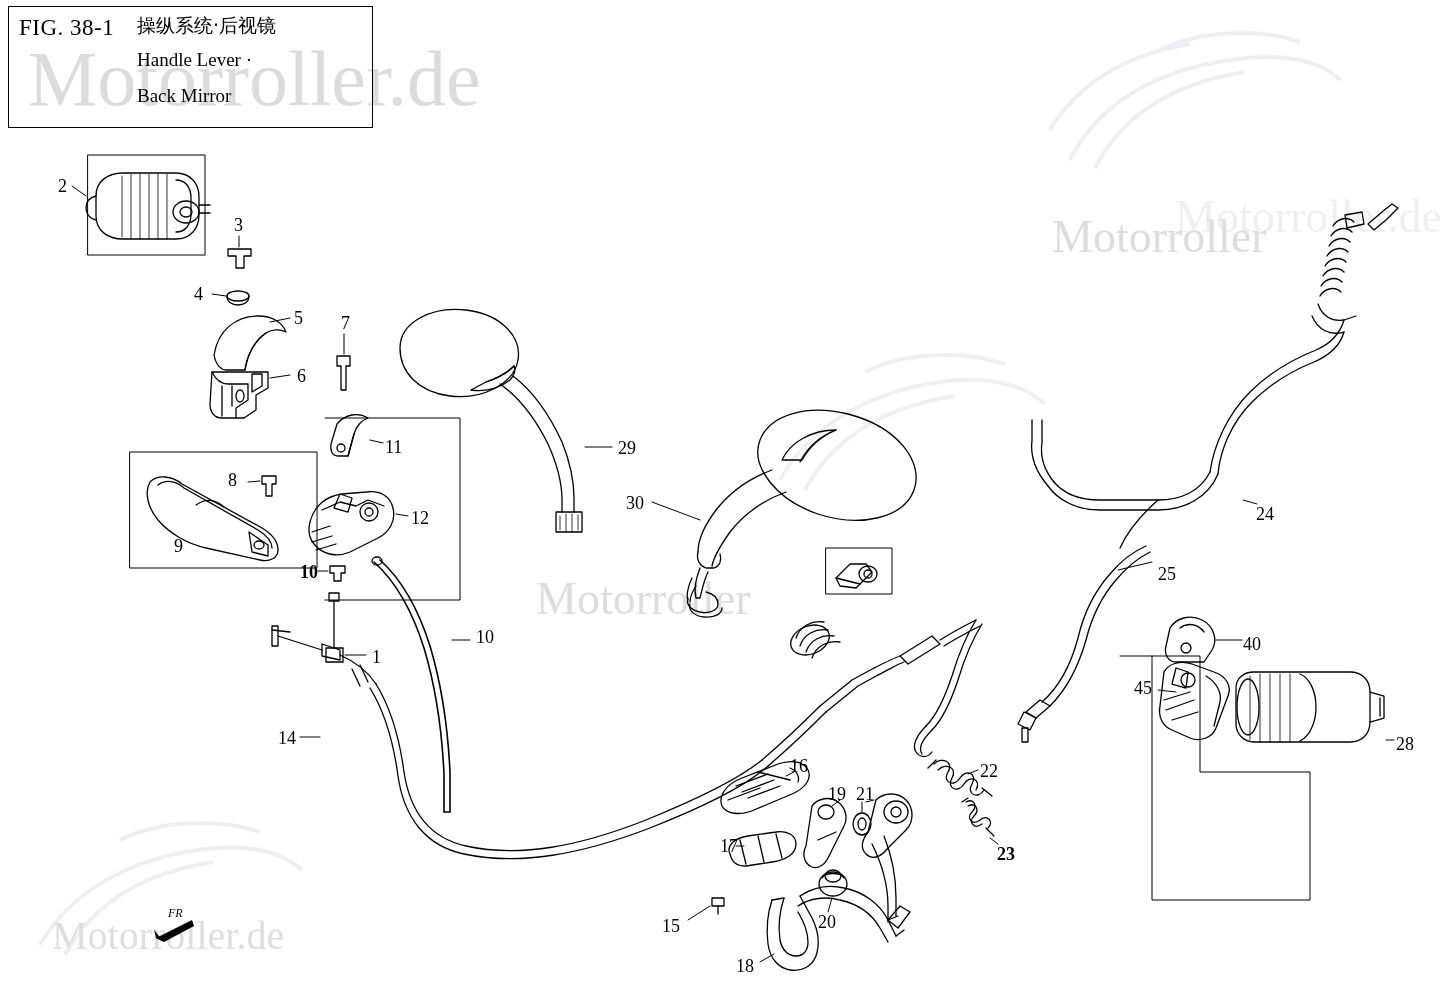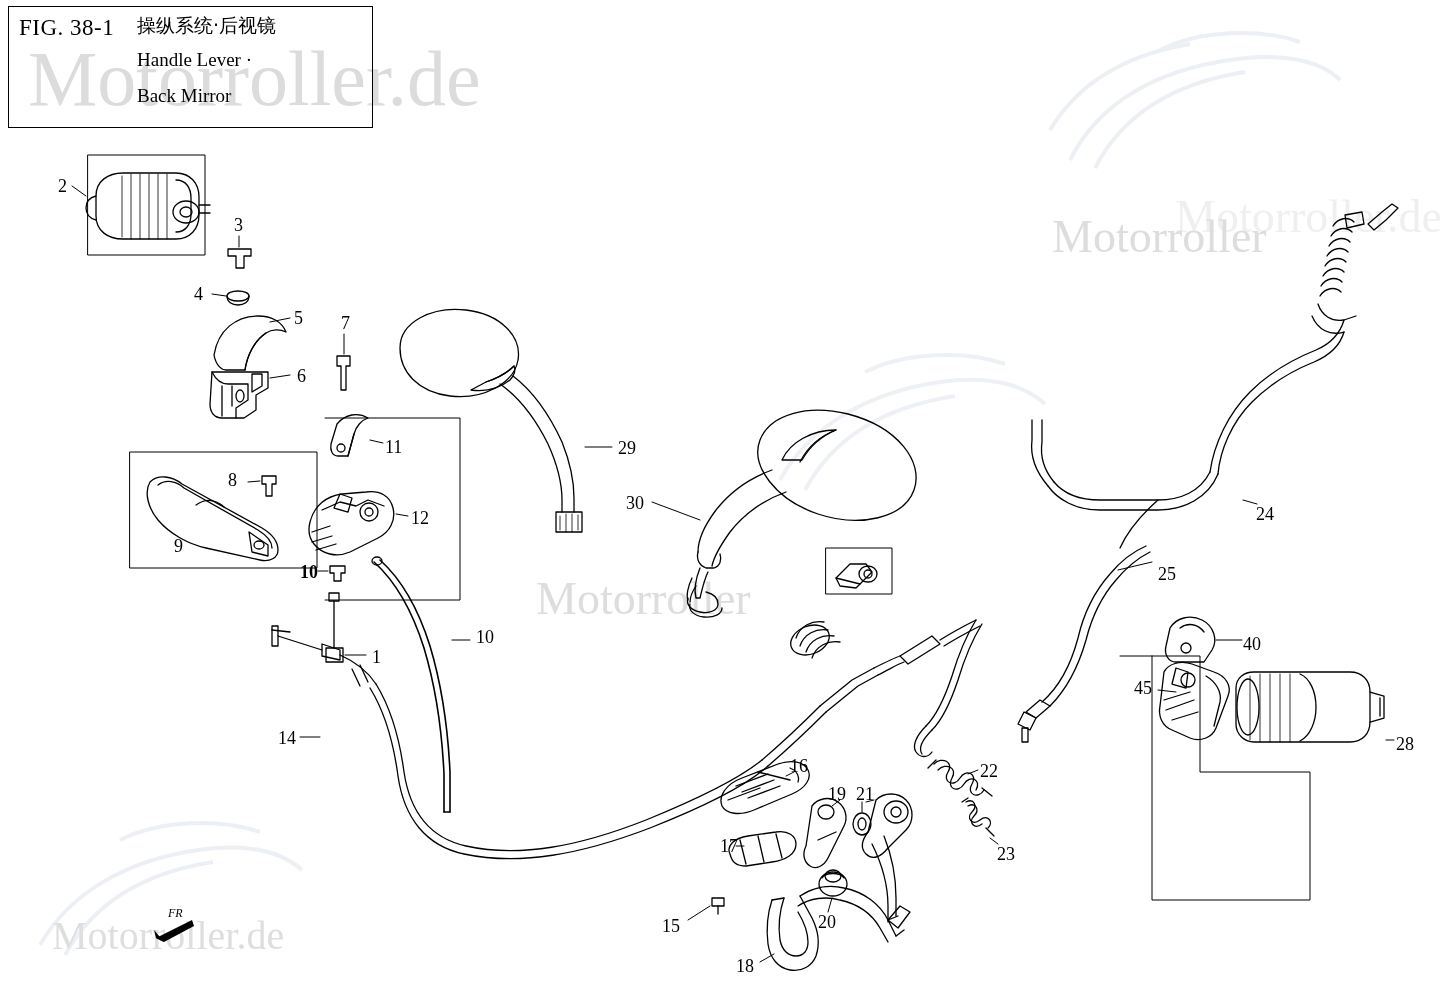--- a/index.html
+++ b/index.html
@@ -431,21 +431,21 @@
   <div class="lbl" style="left:618px; top:438px;">29</div>
   <div class="lbl" style="left:626px; top:493px;">30</div>
   <div class="lbl" style="left:790px; top:756px;">16</div>
   <div class="lbl" style="left:720px; top:836px;">17</div>
   <div class="lbl" style="left:662px; top:916px;">15</div>
   <div class="lbl" style="left:736px; top:956px;">18</div>
   <div class="lbl" style="left:828px; top:784px;">19</div>
   <div class="lbl" style="left:856px; top:784px;">21</div>
   <div class="lbl" style="left:818px; top:912px;">20</div>
   <div class="lbl" style="left:980px; top:761px;">22</div>
-  <div class="lbl" style="left:997px; top:844px;">23</div>
+  <div class="lbl" style="left:997px; top:844px;font-weight:bold;">23</div>
   <div class="lbl" style="left:1256px;top:504px;">24</div>
   <div class="lbl" style="left:1158px;top:564px;">25</div>
   <div class="lbl" style="left:1243px;top:634px;">40</div>
   <div class="lbl" style="left:1134px;top:678px;">45</div>
   <div class="lbl" style="left:1396px;top:734px;">28</div>
 
   <svg style="position:absolute;left:140px;top:912px;width:60px;height:36px;" viewBox="0 0 60 36">
     <path d="M52 8 L16 26 L24 30 L54 14 Z" fill="#000"></path>
     <path d="M16 26 L14 18 L24 30 Z" fill="#000"></path>
   </svg>

